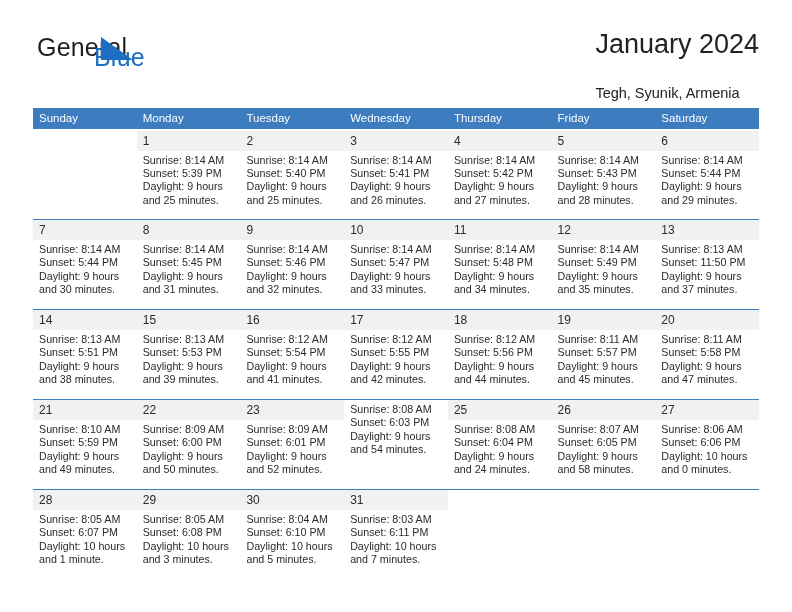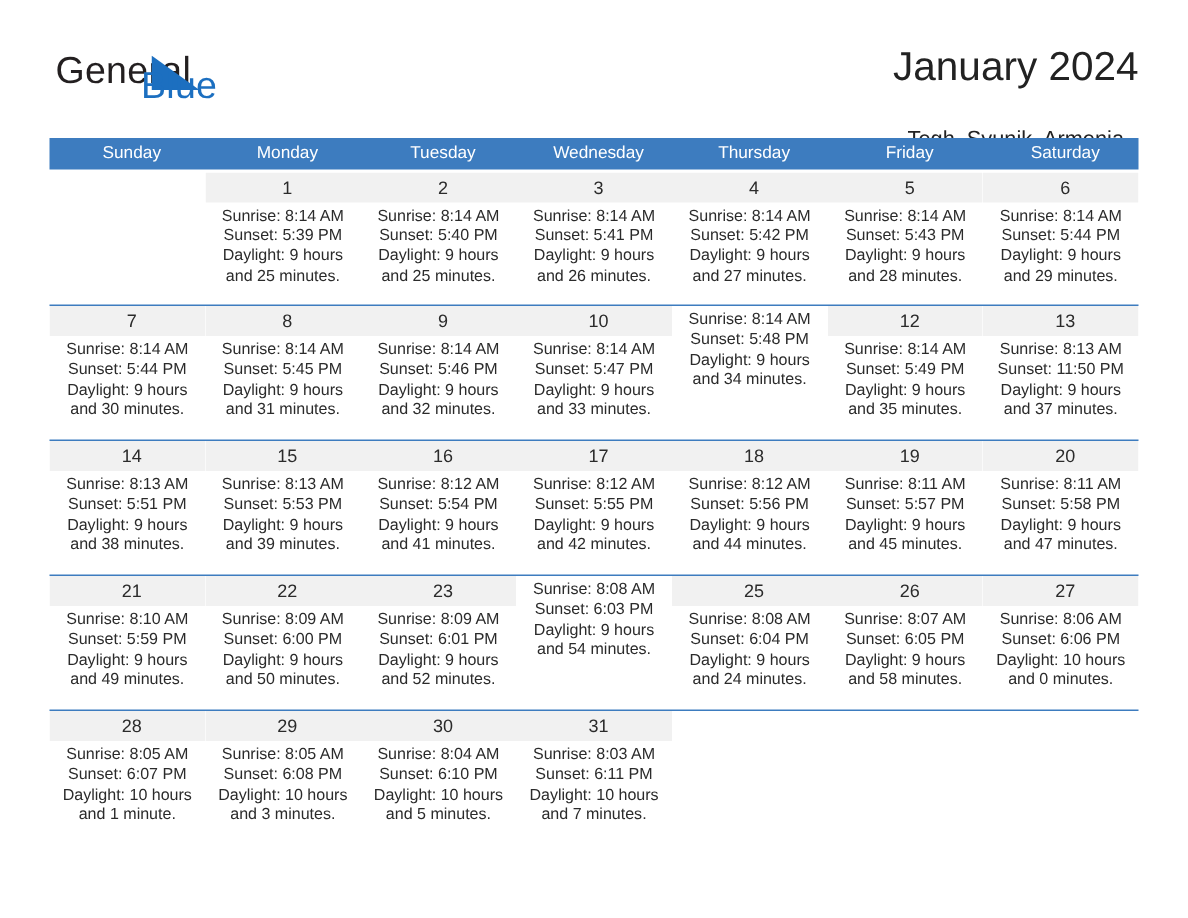--- a/index.html
+++ b/index.html
@@ -60,44 +60,43 @@
     font-size: 25px;
     letter-spacing: 0.2px;
     color: #1c6fc0;
     line-height: 26px;
   }
 
   .title-block {
     position: absolute;
     right: 0px;
     top: 0px;
-    text-align: center;
+    text-align: left;
   }
   .cal-title {
     font-size: 27px;
     color: #222222;
     line-height: 32px;
     white-space: nowrap;
     font-weight: normal;
   }
   .cal-subtitle {
     font-size: 14.5px;
     color: #222222;
     line-height: 20px;
     margin-top: 23px;
     white-space: nowrap;
   }
 
   
   .calendar {
     position: absolute;
     left: 33px;
-    top: 92px;
+    top: 108px;
     width: 726px;
-    text-align: center;
   }
   .weekday-row {
     display: flex;
     background: #3d7cbf;
     height: 21px;
   }
   .weekday {
     flex: 1 1 0;
     color: #ffffff;
     font-size: 11.5px;
@@ -269,20 +268,21 @@
           <div class="day-cell">
             <div class="day-number">10</div>
             <div class="day-info">
               <div>Sunrise: 8:14 AM</div>
               <div>Sunset: 5:47 PM</div>
               <div>Daylight: 9 hours</div>
               <div>and 33 minutes.</div>
             </div>
           </div>
           <div class="day-cell">
+            <div class="day-number">11</div>
             <div class="day-info">
               <div>Sunrise: 8:14 AM</div>
               <div>Sunset: 5:48 PM</div>
               <div>Daylight: 9 hours</div>
               <div>and 34 minutes.</div>
             </div>
           </div>
           <div class="day-cell">
             <div class="day-number">12</div>
             <div class="day-info">

